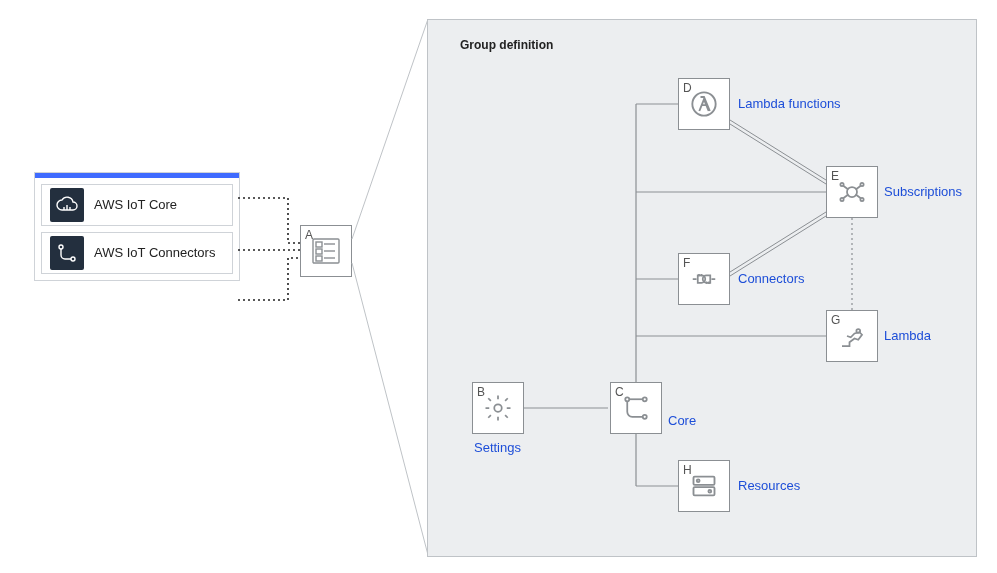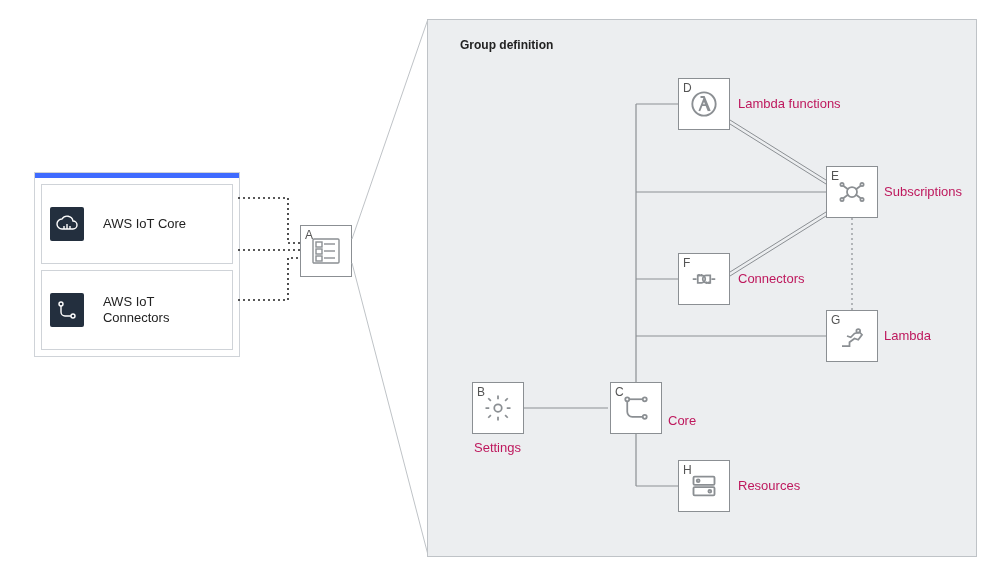--- a/index.html
+++ b/index.html
@@ -1,31 +1,31 @@
 <!DOCTYPE html>
 <html><head>
 <meta charset="utf-8">
 <style>
   html,body{margin:0;padding:0;width:997px;height:573px;background:#fff;font-family:"Segoe UI",Arial,sans-serif;font-size:13px;color:#222;overflow:hidden}
   .stage{position:relative;width:997px;height:573px}
   
   .svc-card{position:absolute;left:34px;top:172px;width:204px;background:#fff;border:1px solid #cfd3d8}
   .svc-card .bar{height:5px;background:#3f6bff}
-  .svc-row{display:flex;align-items:center;gap:19px;border:1px solid #cfd3d8;margin:6px;padding:22px 8px;background:#fff}
+  .svc-row{display:flex;align-items:center;gap:10px;border:1px solid #cfd3d8;margin:6px;padding:3px 8px;background:#fff}
   .svc-icon{width:34px;height:34px;border-radius:2px;background:#232f3e;display:flex;align-items:center;justify-content:center;color:#fff}
   .svc-label{line-height:1.2}
   
   .node{position:absolute;width:52px;height:52px;background:#fff;border:1px solid #8b8f93;box-sizing:border-box}
   .node .tag{position:absolute;left:4px;top:2px;font-size:12px;color:#555}
   .node .ic{position:absolute;left:8px;top:8px;right:8px;bottom:8px;display:flex;align-items:center;justify-content:center;color:#8b8f93}
   
   .panel{position:absolute;left:427px;top:19px;width:548px;height:536px;background:#eceef0;border:1px solid #bfc3c7}
   .panel-title{position:absolute;left:32px;top:18px;font-weight:700;font-size:12px}
   
-  .lbl{position:absolute;font-size:13px;color:#be185d}
+  .lbl{position:absolute;font-size:13px;color:#1d4ed8}
   svg{overflow:visible}
 </style>
 </head>
 <body>
 
 <div class="stage">
 
   <div class="svc-card">
     <div class="bar"></div>
 

